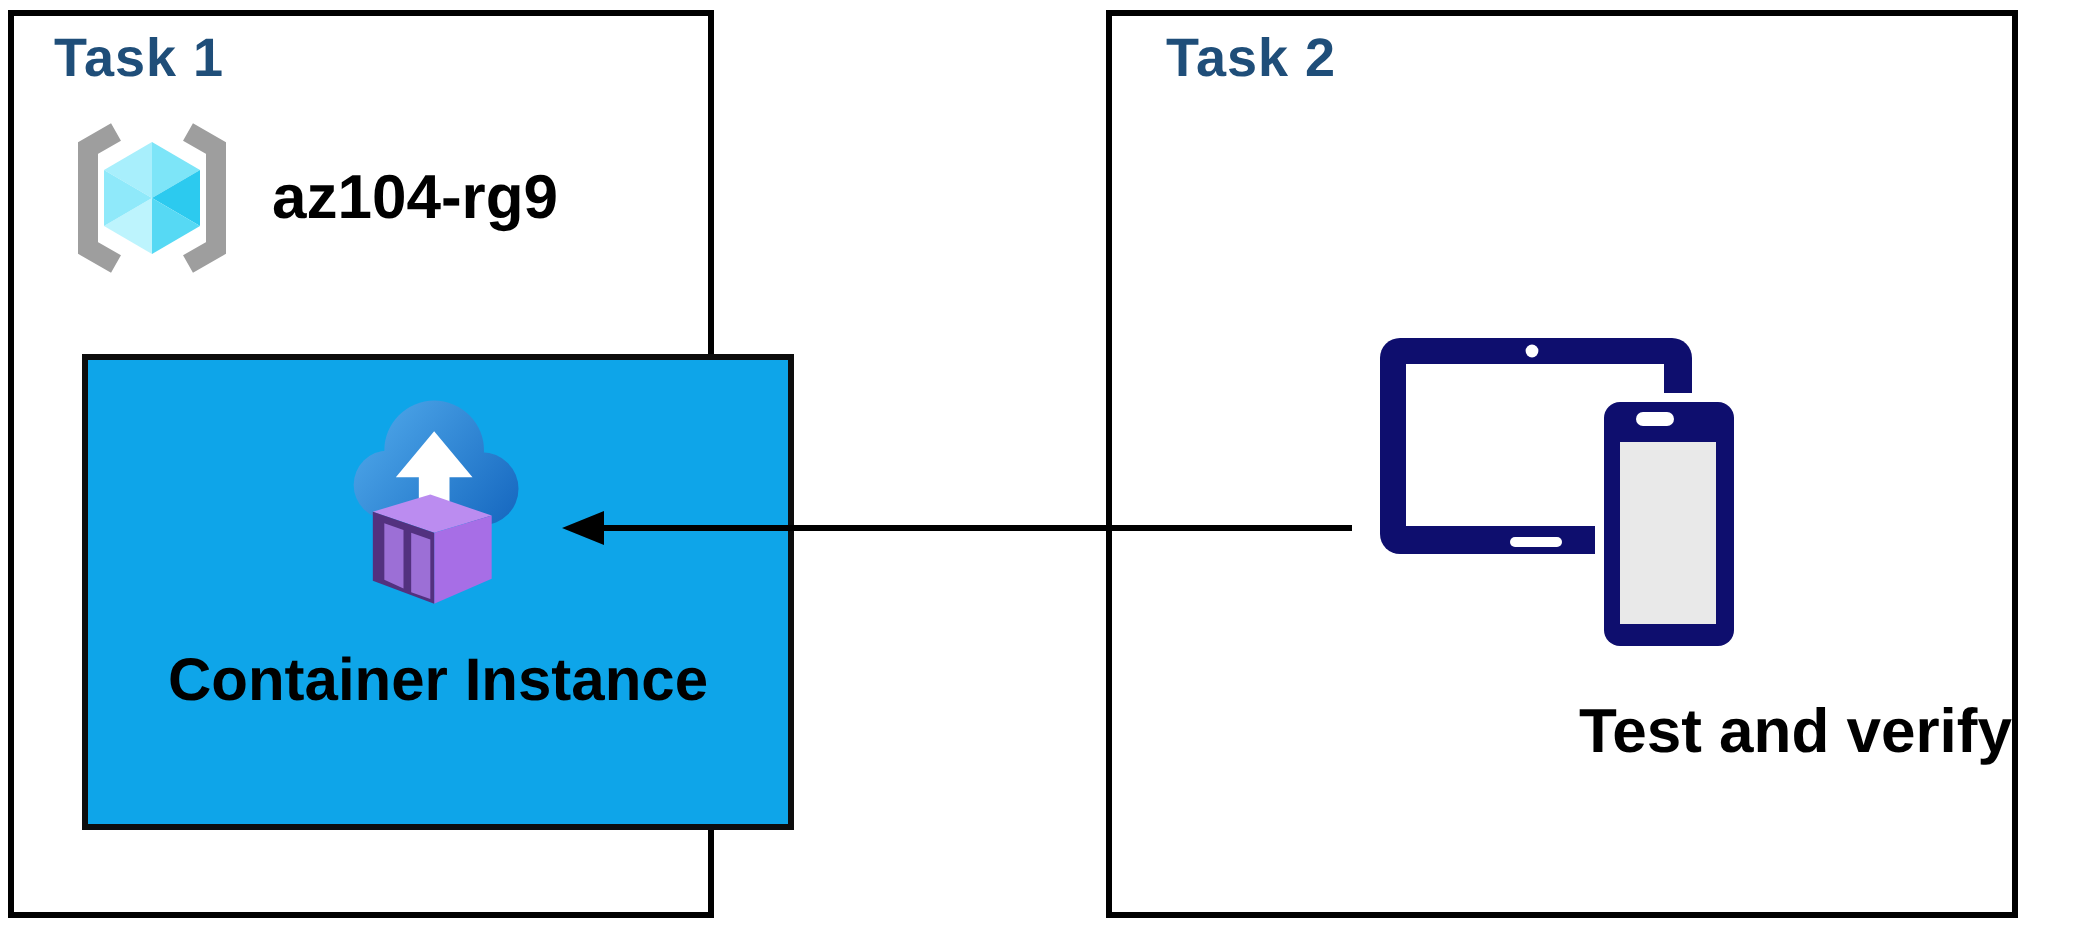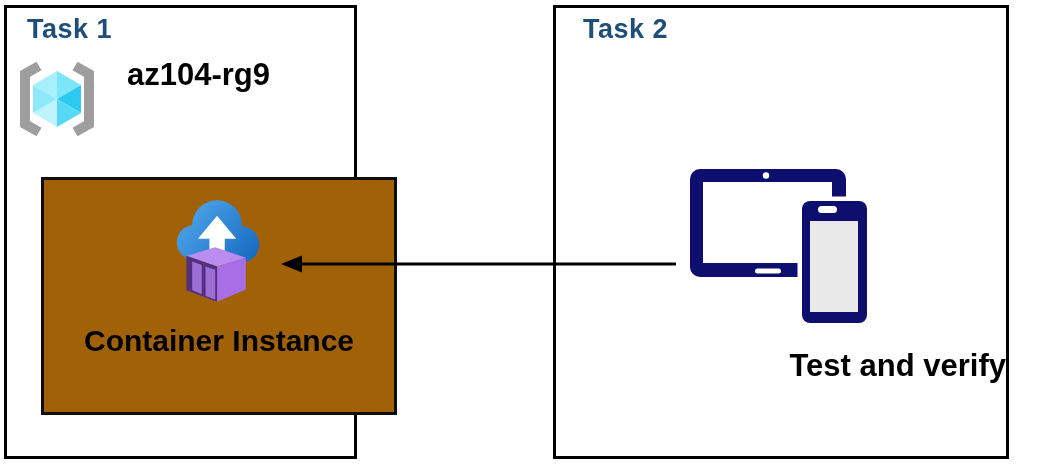--- a/index.html
+++ b/index.html
@@ -13,27 +13,27 @@
   }
   #task1-box{left:4px;width:353px;}
   #task2-box{left:553px;width:456px;}
   .task-title{
     position:absolute;font-size:27px;font-weight:bold;color:#1f4e79;
     letter-spacing:0.5px;white-space:nowrap;
   }
   #task1-box .task-title{left:20px;top:6px;}
   #task2-box .task-title{left:27px;top:6px;}
   .rg-row{
-    position:absolute;left:5px;top:49px;height:84px;
-    display:flex;align-items:flex-start;gap:25px;
+    position:absolute;left:24px;top:49px;height:84px;
+    display:flex;align-items:center;gap:15px;
   }
   .rg-name{font-size:31px;font-weight:bold;color:#000;white-space:nowrap;}
   .inner-box{
     position:absolute;left:34px;top:169px;width:356px;height:238px;
-    background:#a16207;border:3px solid #0d0d0d;box-sizing:border-box;
+    background:#0ea5e9;border:3px solid #0d0d0d;box-sizing:border-box;
     display:flex;flex-direction:column;align-items:center;
   }
   .aci-icon{margin-top:16px;}
   .inner-label{
     margin-top:14px;font-size:30px;font-weight:bold;color:#000;white-space:nowrap;
   }
   .devices-wrap{position:absolute;left:132px;top:158px;width:182px;height:160px;}
   .t2-label{
     position:absolute;left:0;right:0;top:340px;text-align:right;
     font-size:31px;font-weight:bold;color:#000;white-space:nowrap;

